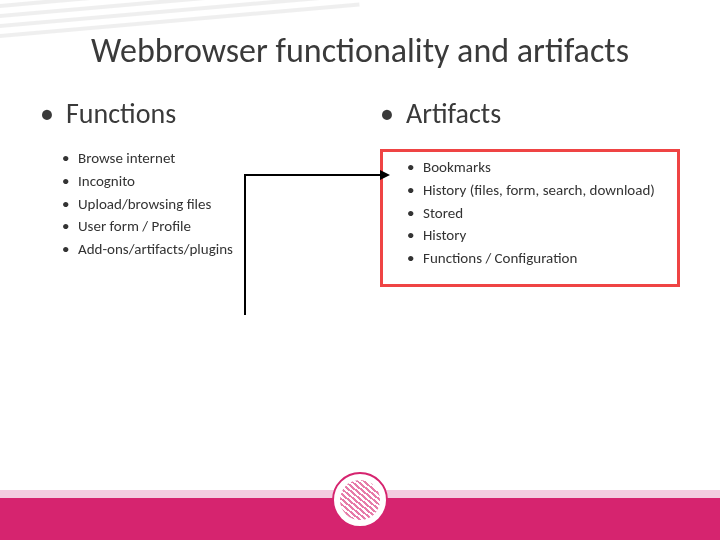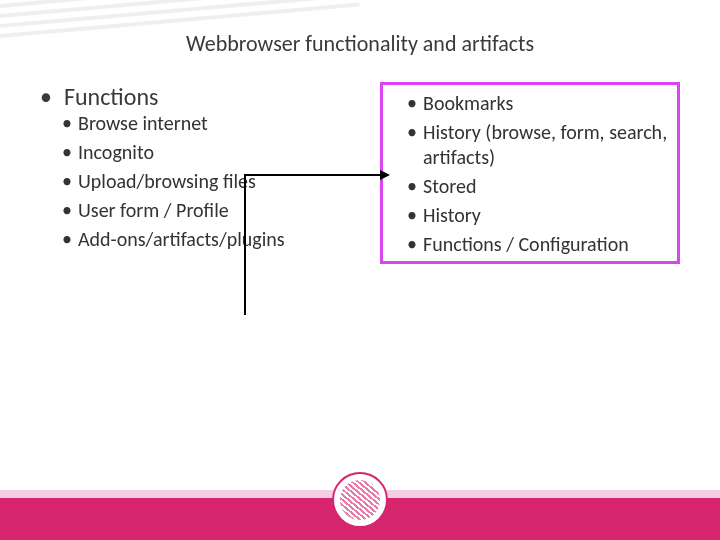--- a/index.html
+++ b/index.html
@@ -19,63 +19,64 @@
     height: 100px;
     opacity: 0.15;
     transform: rotate(-5deg);
   }
   .stripes div {
     height: 4px;
     background: #999;
     margin-bottom: 6px;
   }
   .title {
-    font-size: 22px;
+    font-size: 34px;
     color: #3a3a3a;
     text-align: center;
     padding-top: 30px;
     font-weight: 400;
   }
   .content {
     display: flex;
     padding: 25px 40px 0 40px;
     gap: 40px;
   }
   .col { flex: 1; position: relative; }
   .section-head {
-    font-size: 24px;
+    font-size: 28px;
     color: #3a3a3a;
+    margin-bottom: 18px;
     list-style: none;
   }
   .section-head::before {
     content: "•";
     margin-right: 12px;
     color: #3a3a3a;
   }
   ul.items {
     list-style: none;
     padding-left: 22px;
   }
   ul.items li {
-    font-size: 20px;
+    font-size: 15px;
     color: #333;
     margin-bottom: 4px;
     padding-left: 16px;
     position: relative;
     line-height: 1.25;
   }
   ul.items li::before {
     content: "•";
     position: absolute;
     left: 0;
     color: #333;
   }
   .boxed {
-    border: 3px solid #d946ef;
-    padding: 6px 8px 0 2px;
+    border: 3px solid #ef4444;
+    padding: 6px 8px 12px 2px;
   }
   .arrow-svg {
     position: absolute;
     top: 165px;
     left: 240px;
     width: 180px;
     height: 180px;
     pointer-events: none;
   }
   .footer-bar {
@@ -140,24 +141,25 @@
     <div class="section-head">Functions</div>
     <ul class="items">
       <li>Browse internet</li>
       <li>Incognito</li>
       <li>Upload/browsing files</li>
       <li>User form / Profile</li>
       <li>Add-ons/artifacts/plugins</li>
     </ul>
   </div>
   <div class="col">
+    <div class="section-head">Artifacts</div>
     <div class="boxed">
       <ul class="items">
         <li>Bookmarks</li>
-        <li>History (browse, form, search, artifacts)</li>
+        <li>History (files, form, search, download)</li>
         <li>Stored</li>
         <li>History</li>
         <li>Functions / Configuration</li>
       </ul>
     </div>
   </div>
 </div>
 
 <svg class="arrow-svg" viewBox="0 0 180 180">
   <path d="M 5 150 L 5 10 L 140 10" stroke="#000" stroke-width="2" fill="none"></path>

